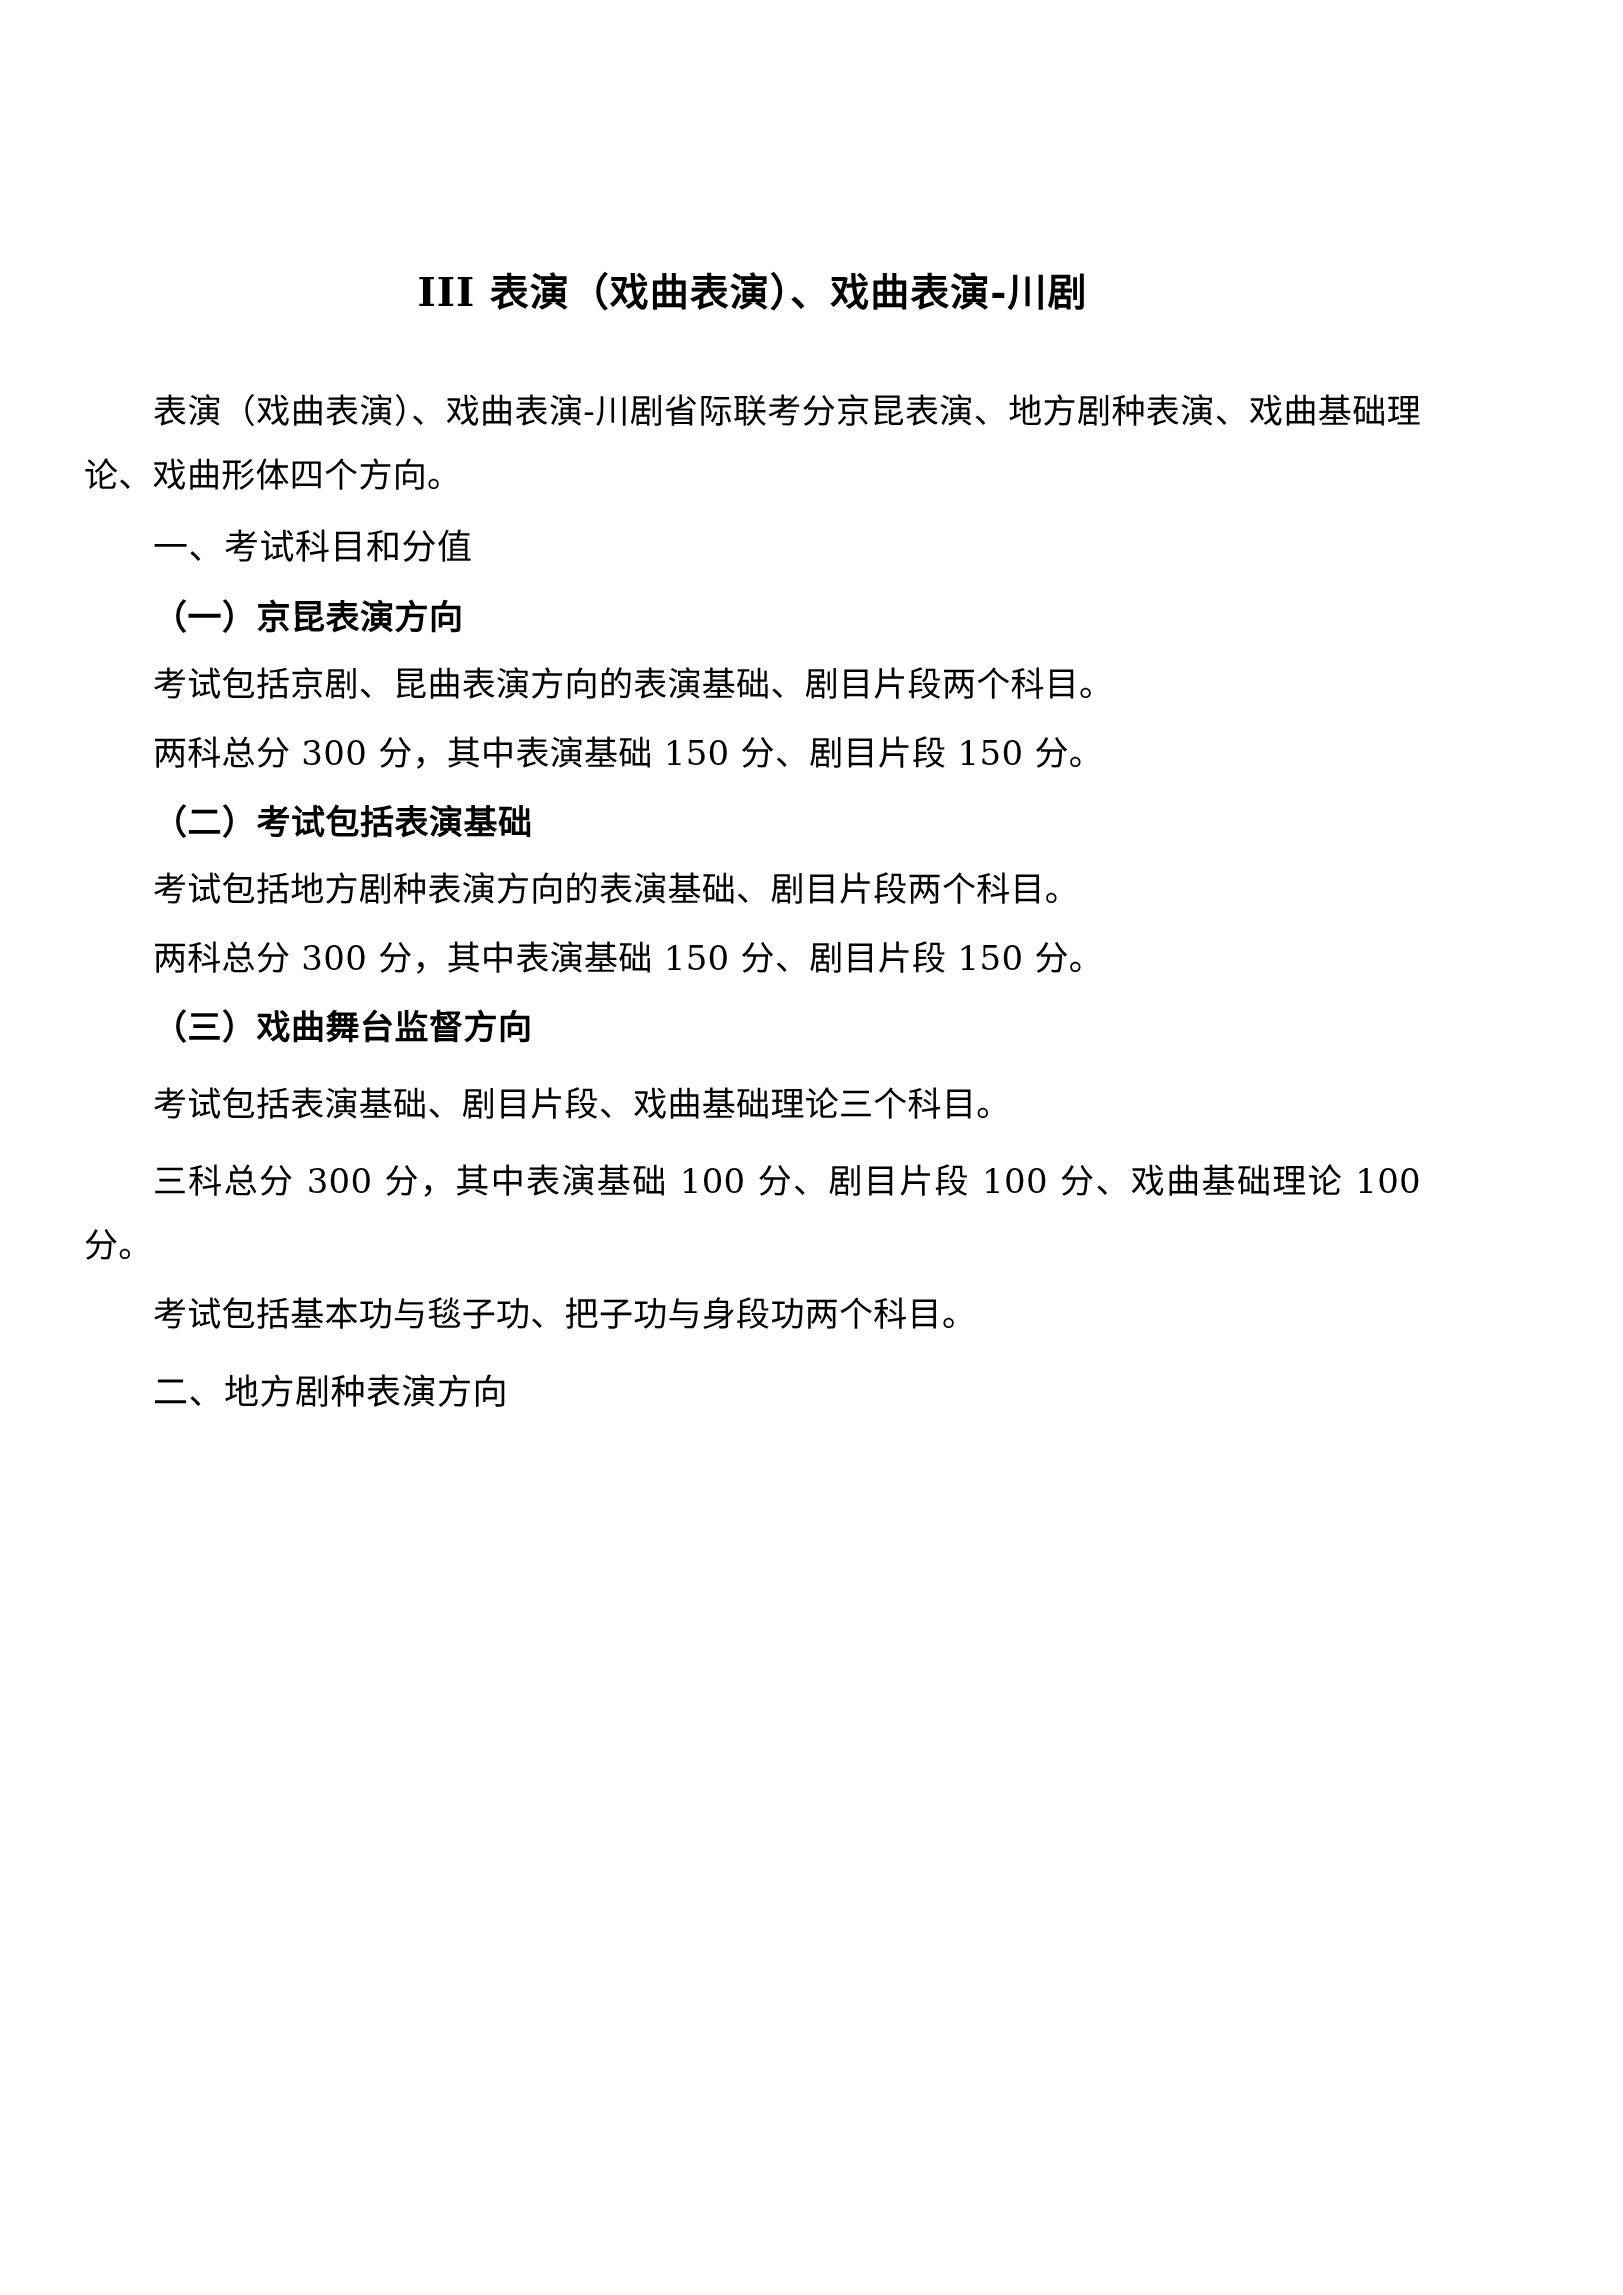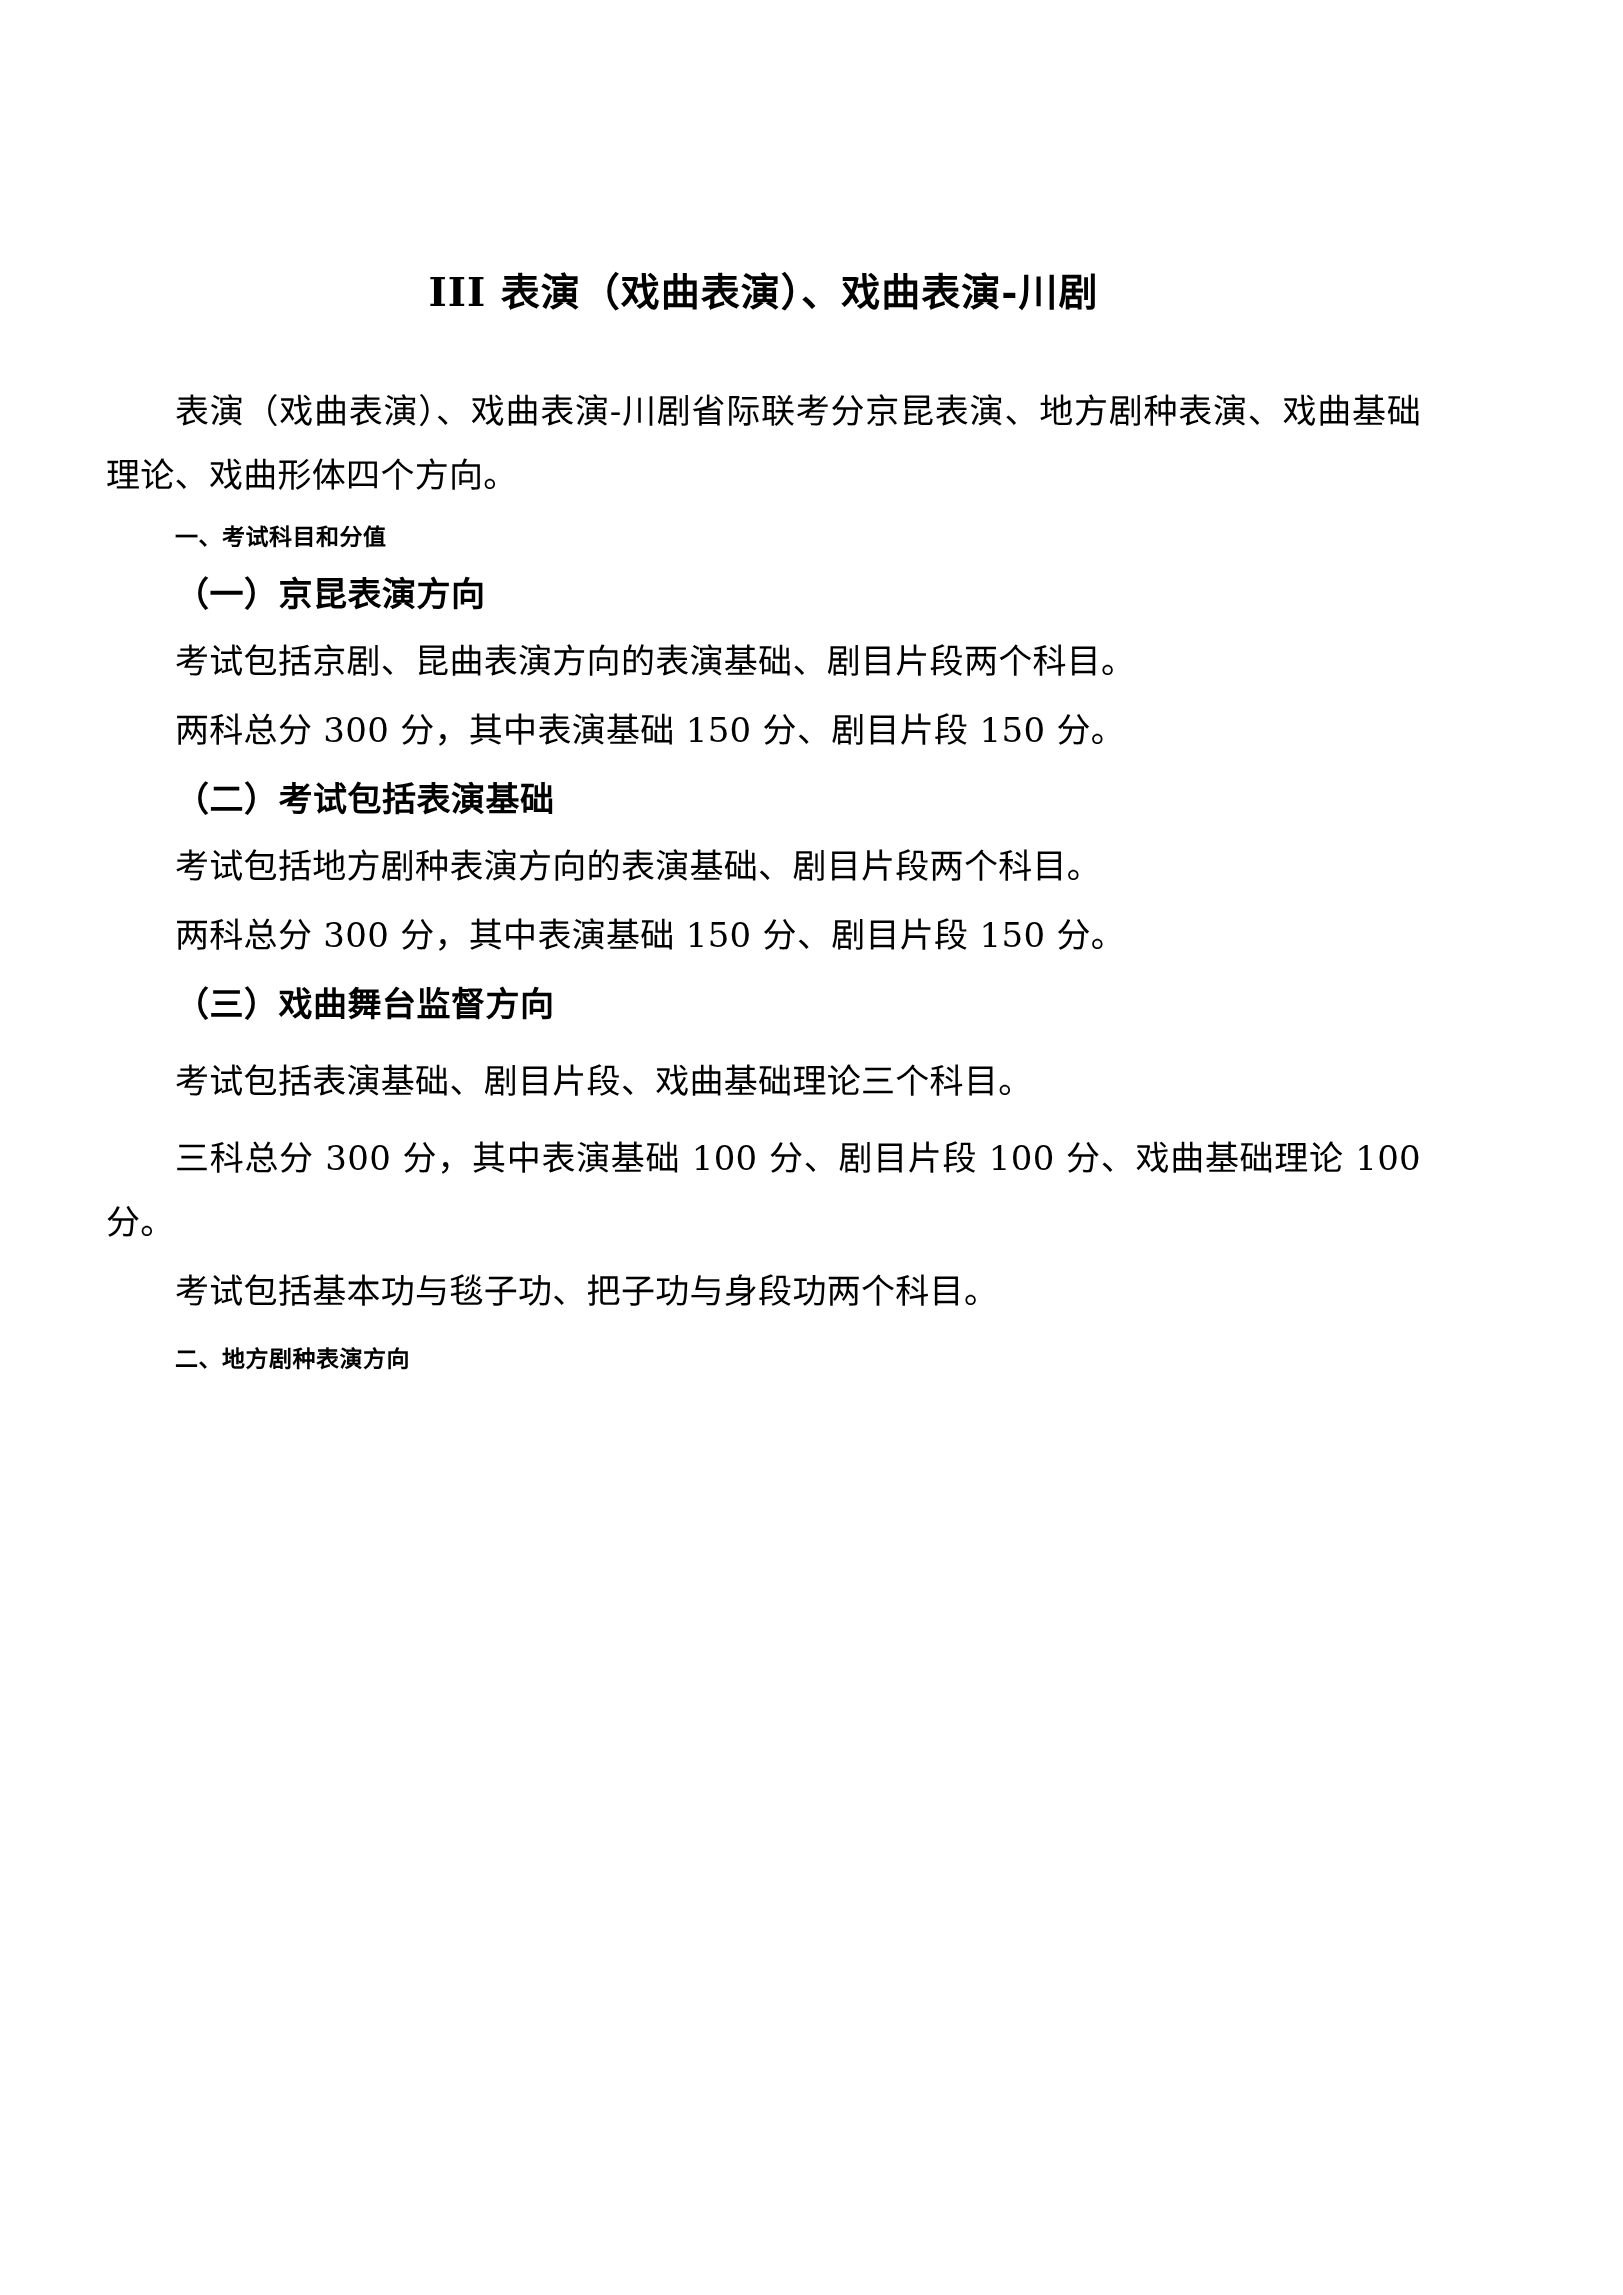--- a/index.html
+++ b/index.html
@@ -13,21 +13,21 @@
     min-height: 2295px;
     font-family: "DejaVu Serif", "Liberation Serif", serif;
     color: #000000;
     -webkit-font-smoothing: antialiased;
   }
   .page {
     position: relative;
     width: 1623px;
     min-height: 2295px;
     box-sizing: border-box;
-    padding: 266px 202px 123px 106px;
+    padding: 266px 202px 123px 84px;
     background: #ffffff;
   }
   .doc-title {
     text-align: center;
     font-size: 39px;
     font-weight: 700;
     letter-spacing: 1px;
     line-height: 1.35;
     margin: 0 0 61px 0;
     font-family: "DejaVu Serif", "Liberation Serif", serif;
@@ -37,22 +37,22 @@
     line-height: 1.88;
     margin: 0 0 5.1px 0;
     text-align: justify;
     text-justify: inter-ideograph;
     letter-spacing: 0.3px;
   }
   .indent {
     text-indent: 69px;
   }
   .heading {
-    font-size: 23px;
-    font-weight: 700;
+    font-size: 35px;
+    font-weight: 400;
     line-height: 1.88;
     margin: 7.2px 0 5.1px 0;
     text-indent: 69px;
     letter-spacing: 0.5px;
   }
   .subheading {
     font-size: 34px;
     font-weight: 700;
     line-height: 1.88;
     margin: 3.1px 0 3.1px 0;

